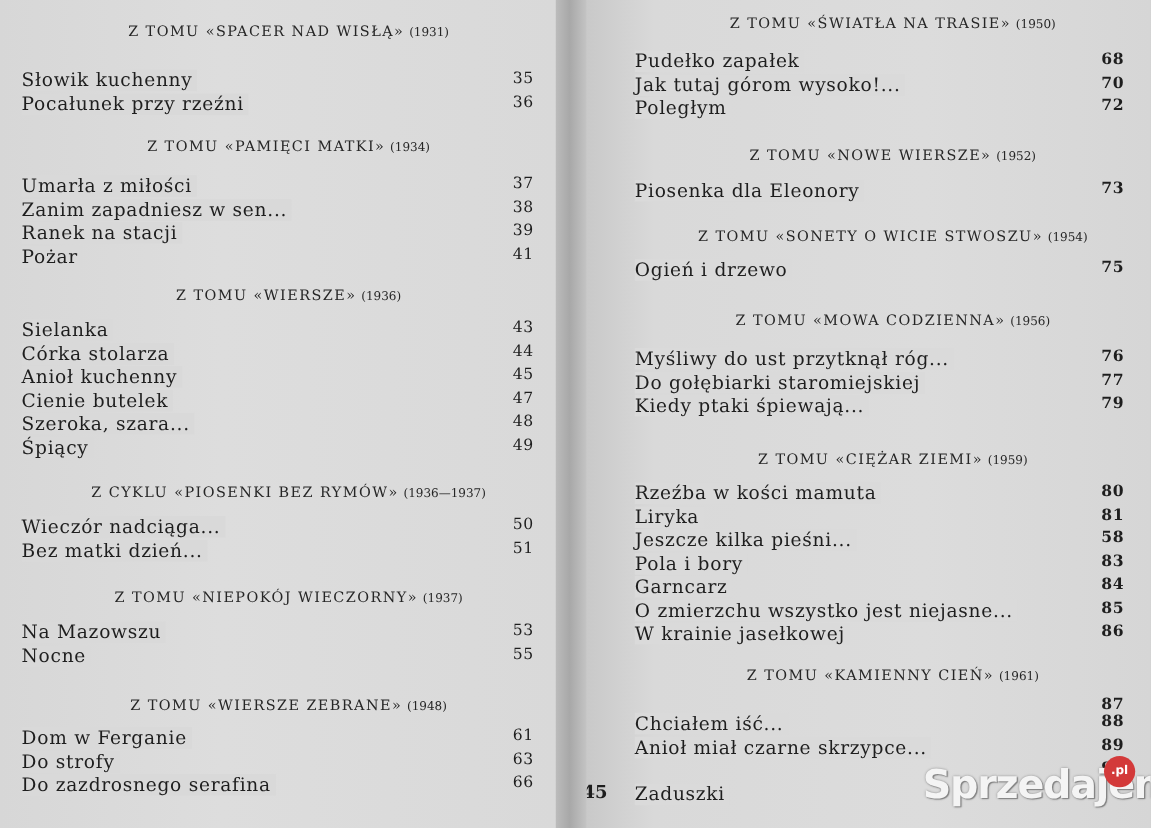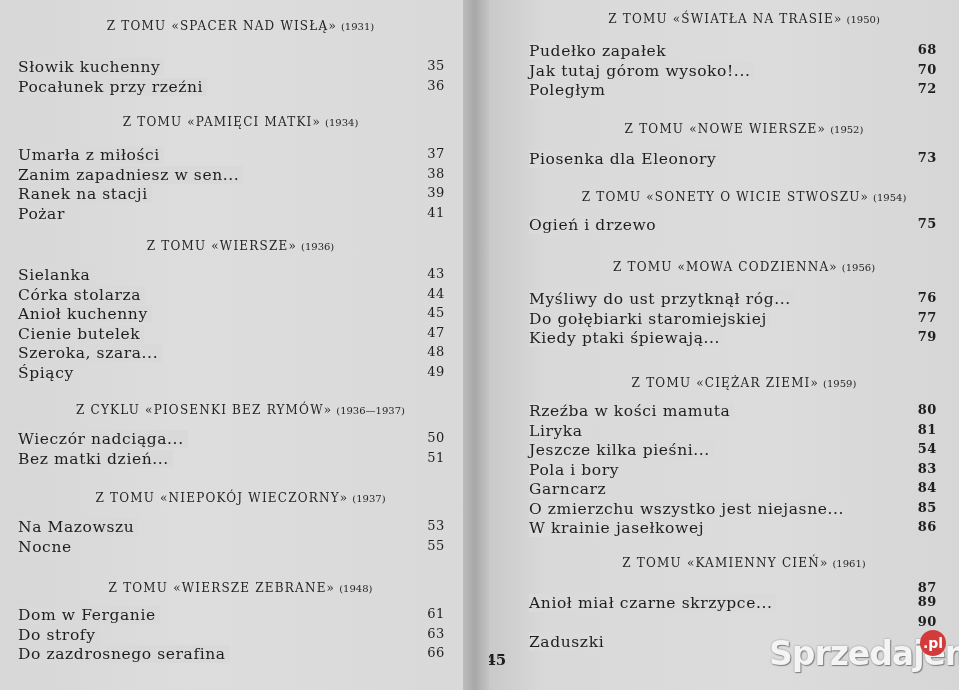--- a/index.html
+++ b/index.html
@@ -55,21 +55,21 @@
       position: absolute; left: -38px; top: 651px; font-size: 15px; font-weight: bold;
     }
     .watermark {
       position: absolute; left: 769px; top: 634px; font-family: "DejaVu Sans", sans-serif;
       font-size: 33px; font-weight: bold; color: #f4f4f4; letter-spacing: -1px;
       text-shadow: 0 0 2px #8a8a8a, 1px 1px 1px #7a7a7a;
     }
     .watermark-badge {
       position: absolute; left: 920px; top: 630px; width: 26px; height: 26px; border-radius: 50%;
       background: #d33a3a; color: #ffffff; font-family: "DejaVu Sans", sans-serif;
-      font-size: 14px; font-weight: bold; text-align: center; line-height: 26px;
+      font-size: 10px; font-weight: bold; text-align: center; line-height: 26px;
     }
   </style>
 </head>
 <body>
 
 <div class="spread">
 
   <div class="page left">
 
     <div class="section" style="top:12px">
@@ -260,21 +260,21 @@
           <span class="pg">80</span>
         </div>
       <div class="entry">
           <span class="dots"></span>
           <span class="title" style="background:#dadada">Liryka</span>
           <span class="pg">81</span>
         </div>
       <div class="entry">
           <span class="dots"></span>
           <span class="title" style="background:#dadada">Jeszcze kilka pieśni...</span>
-          <span class="pg">54</span>
+          <span class="pg">58</span>
         </div>
       <div class="entry">
           <span class="dots"></span>
           <span class="title" style="background:#dadada">Pola i bory</span>
           <span class="pg">83</span>
         </div>
       <div class="entry">
           <span class="dots"></span>
           <span class="title" style="background:#dadada">Garncarz</span>
           <span class="pg">84</span>
@@ -292,20 +292,25 @@
     </div>
 
     <div class="section" style="top:550px">
       <div class="section-heading" style="height:30px;line-height:26px"><span>Z TOMU «KAMIENNY CIEŃ»</span><span class="yr">(1961)</span></div>
       <div class="entry" style="height:14px">
           <span class="title"></span>
           <span class="pg">87</span>
         </div>
       <div class="entry">
           <span class="dots"></span>
+          <span class="title" style="background:#dadada">Chciałem iść...</span>
+          <span class="pg">88</span>
+        </div>
+      <div class="entry">
+          <span class="dots"></span>
           <span class="title" style="background:#dadada">Anioł miał czarne skrzypce...</span>
           <span class="pg">89</span>
         </div>
       <div class="entry">
           <span class="dots"></span>
           <span class="pg">90</span>
         </div>
       <div class="entry">
           <span class="dots"></span>
           <span class="title" style="background:#dadada">Zaduszki</span>

